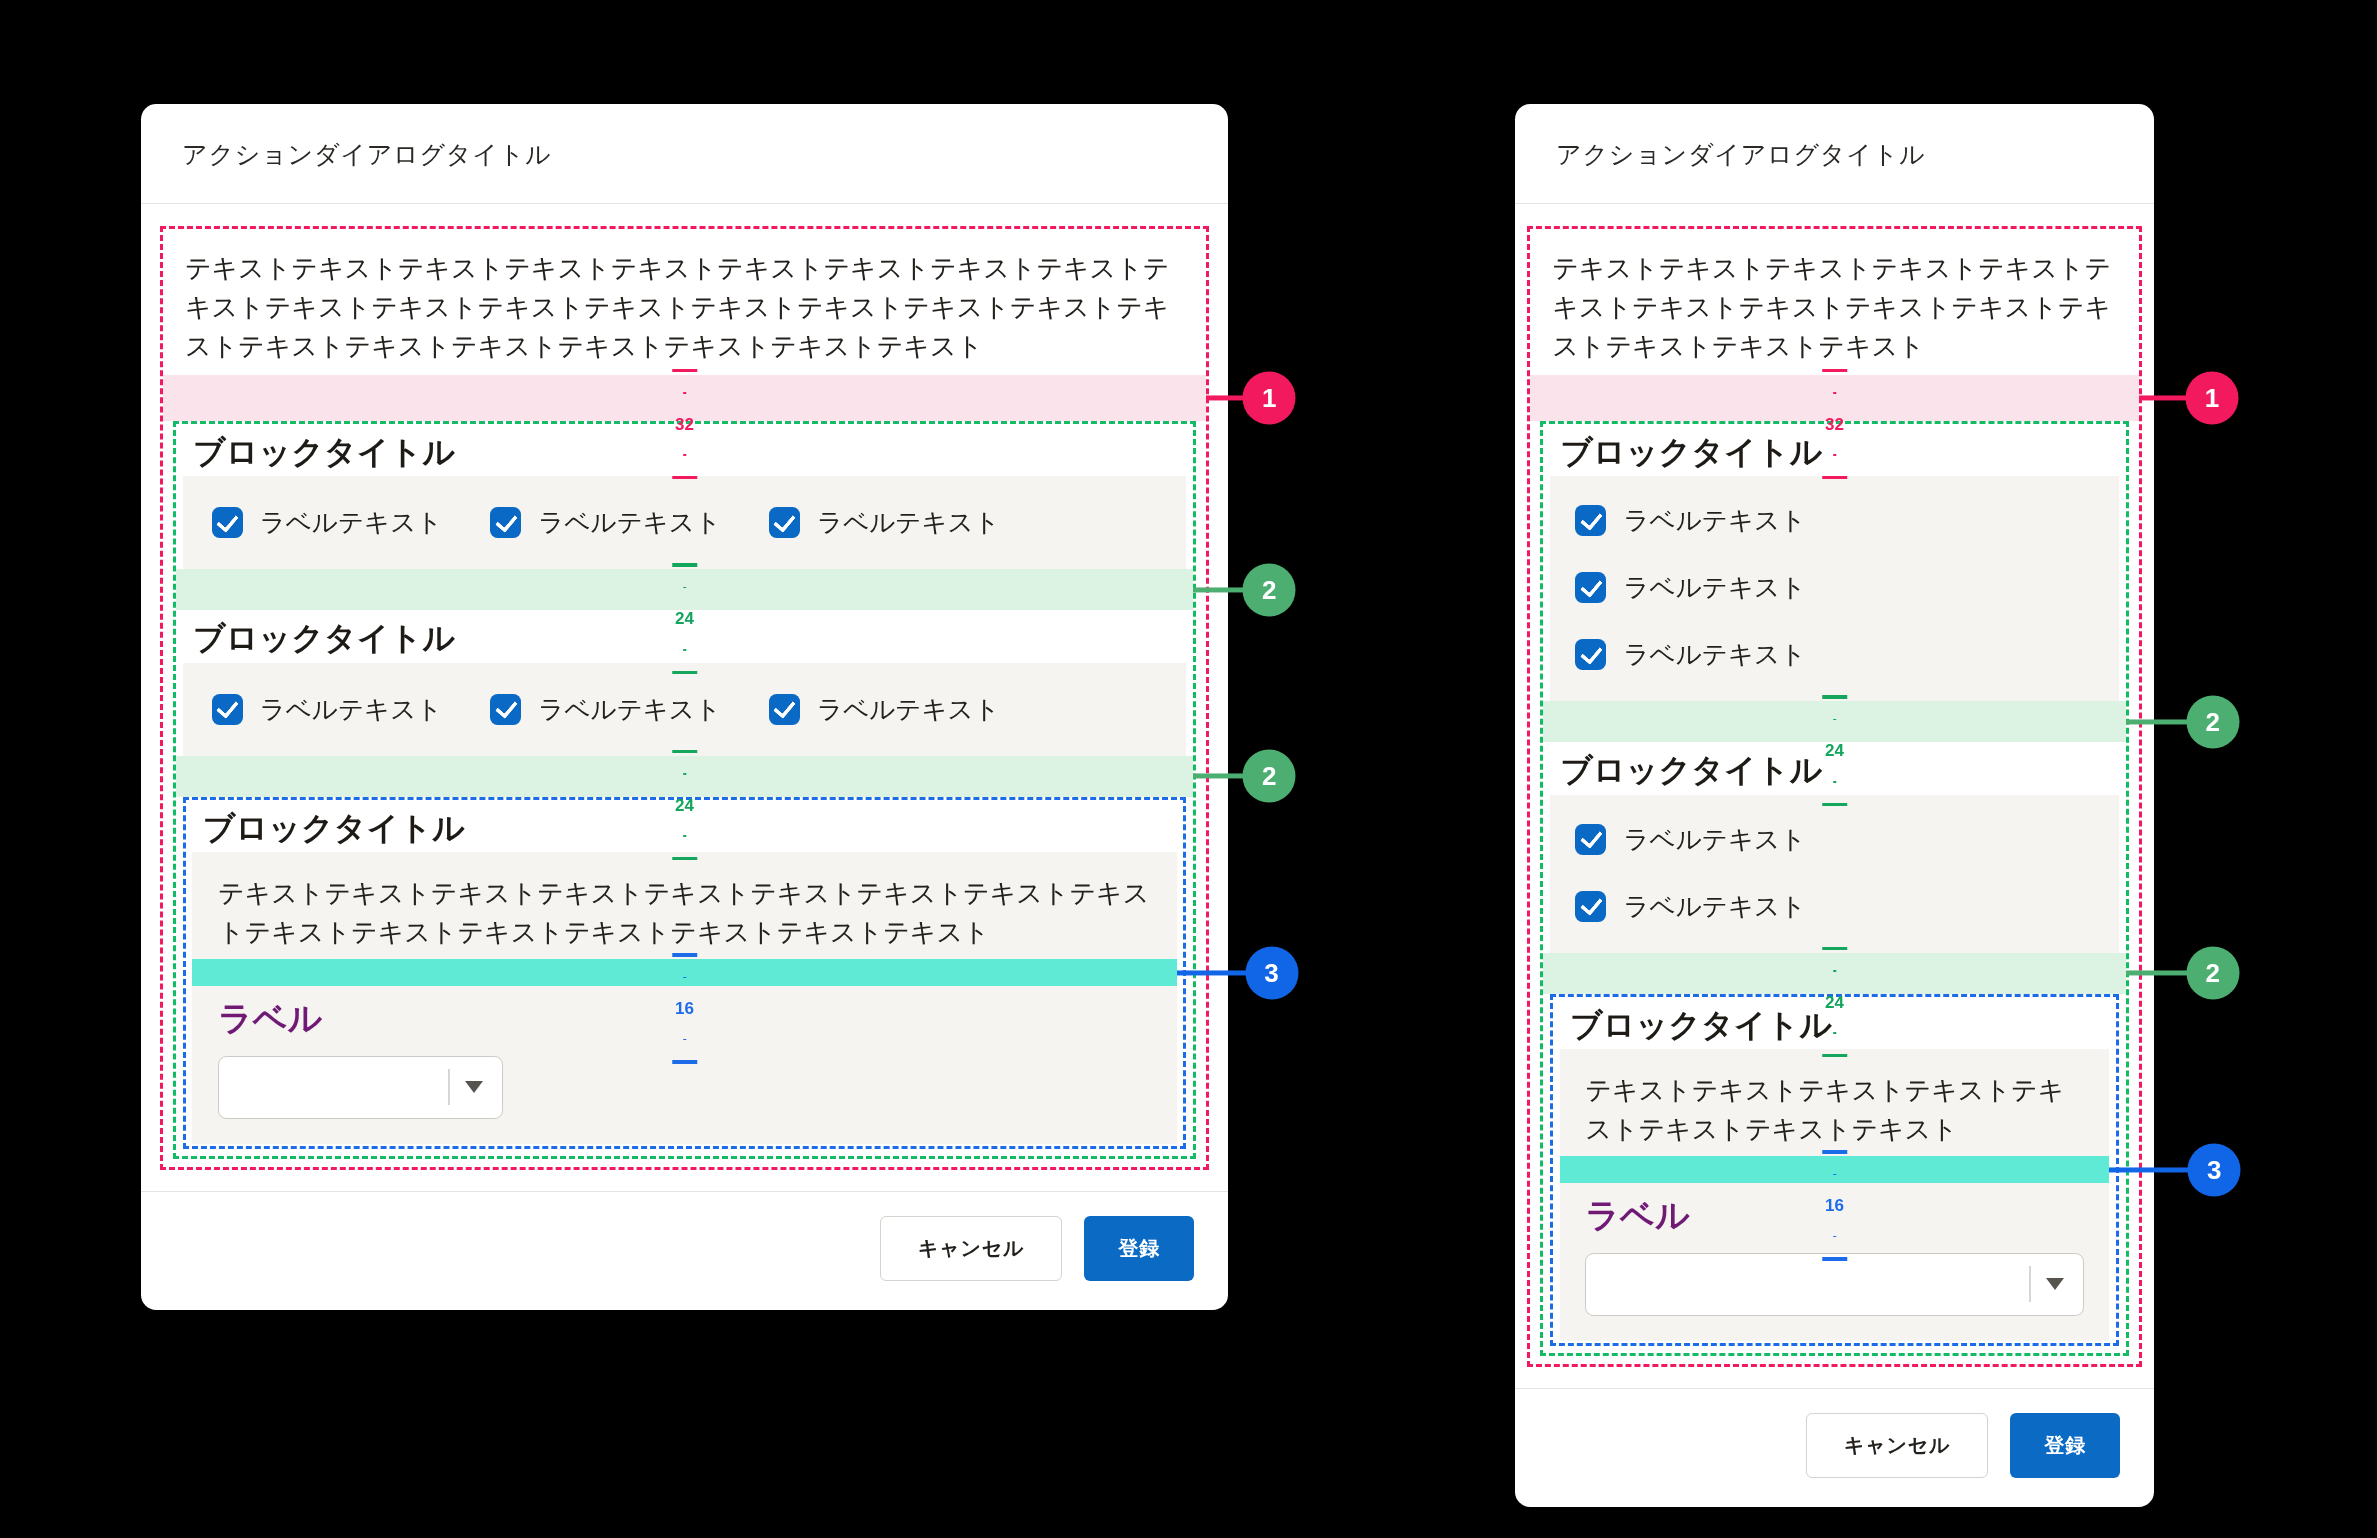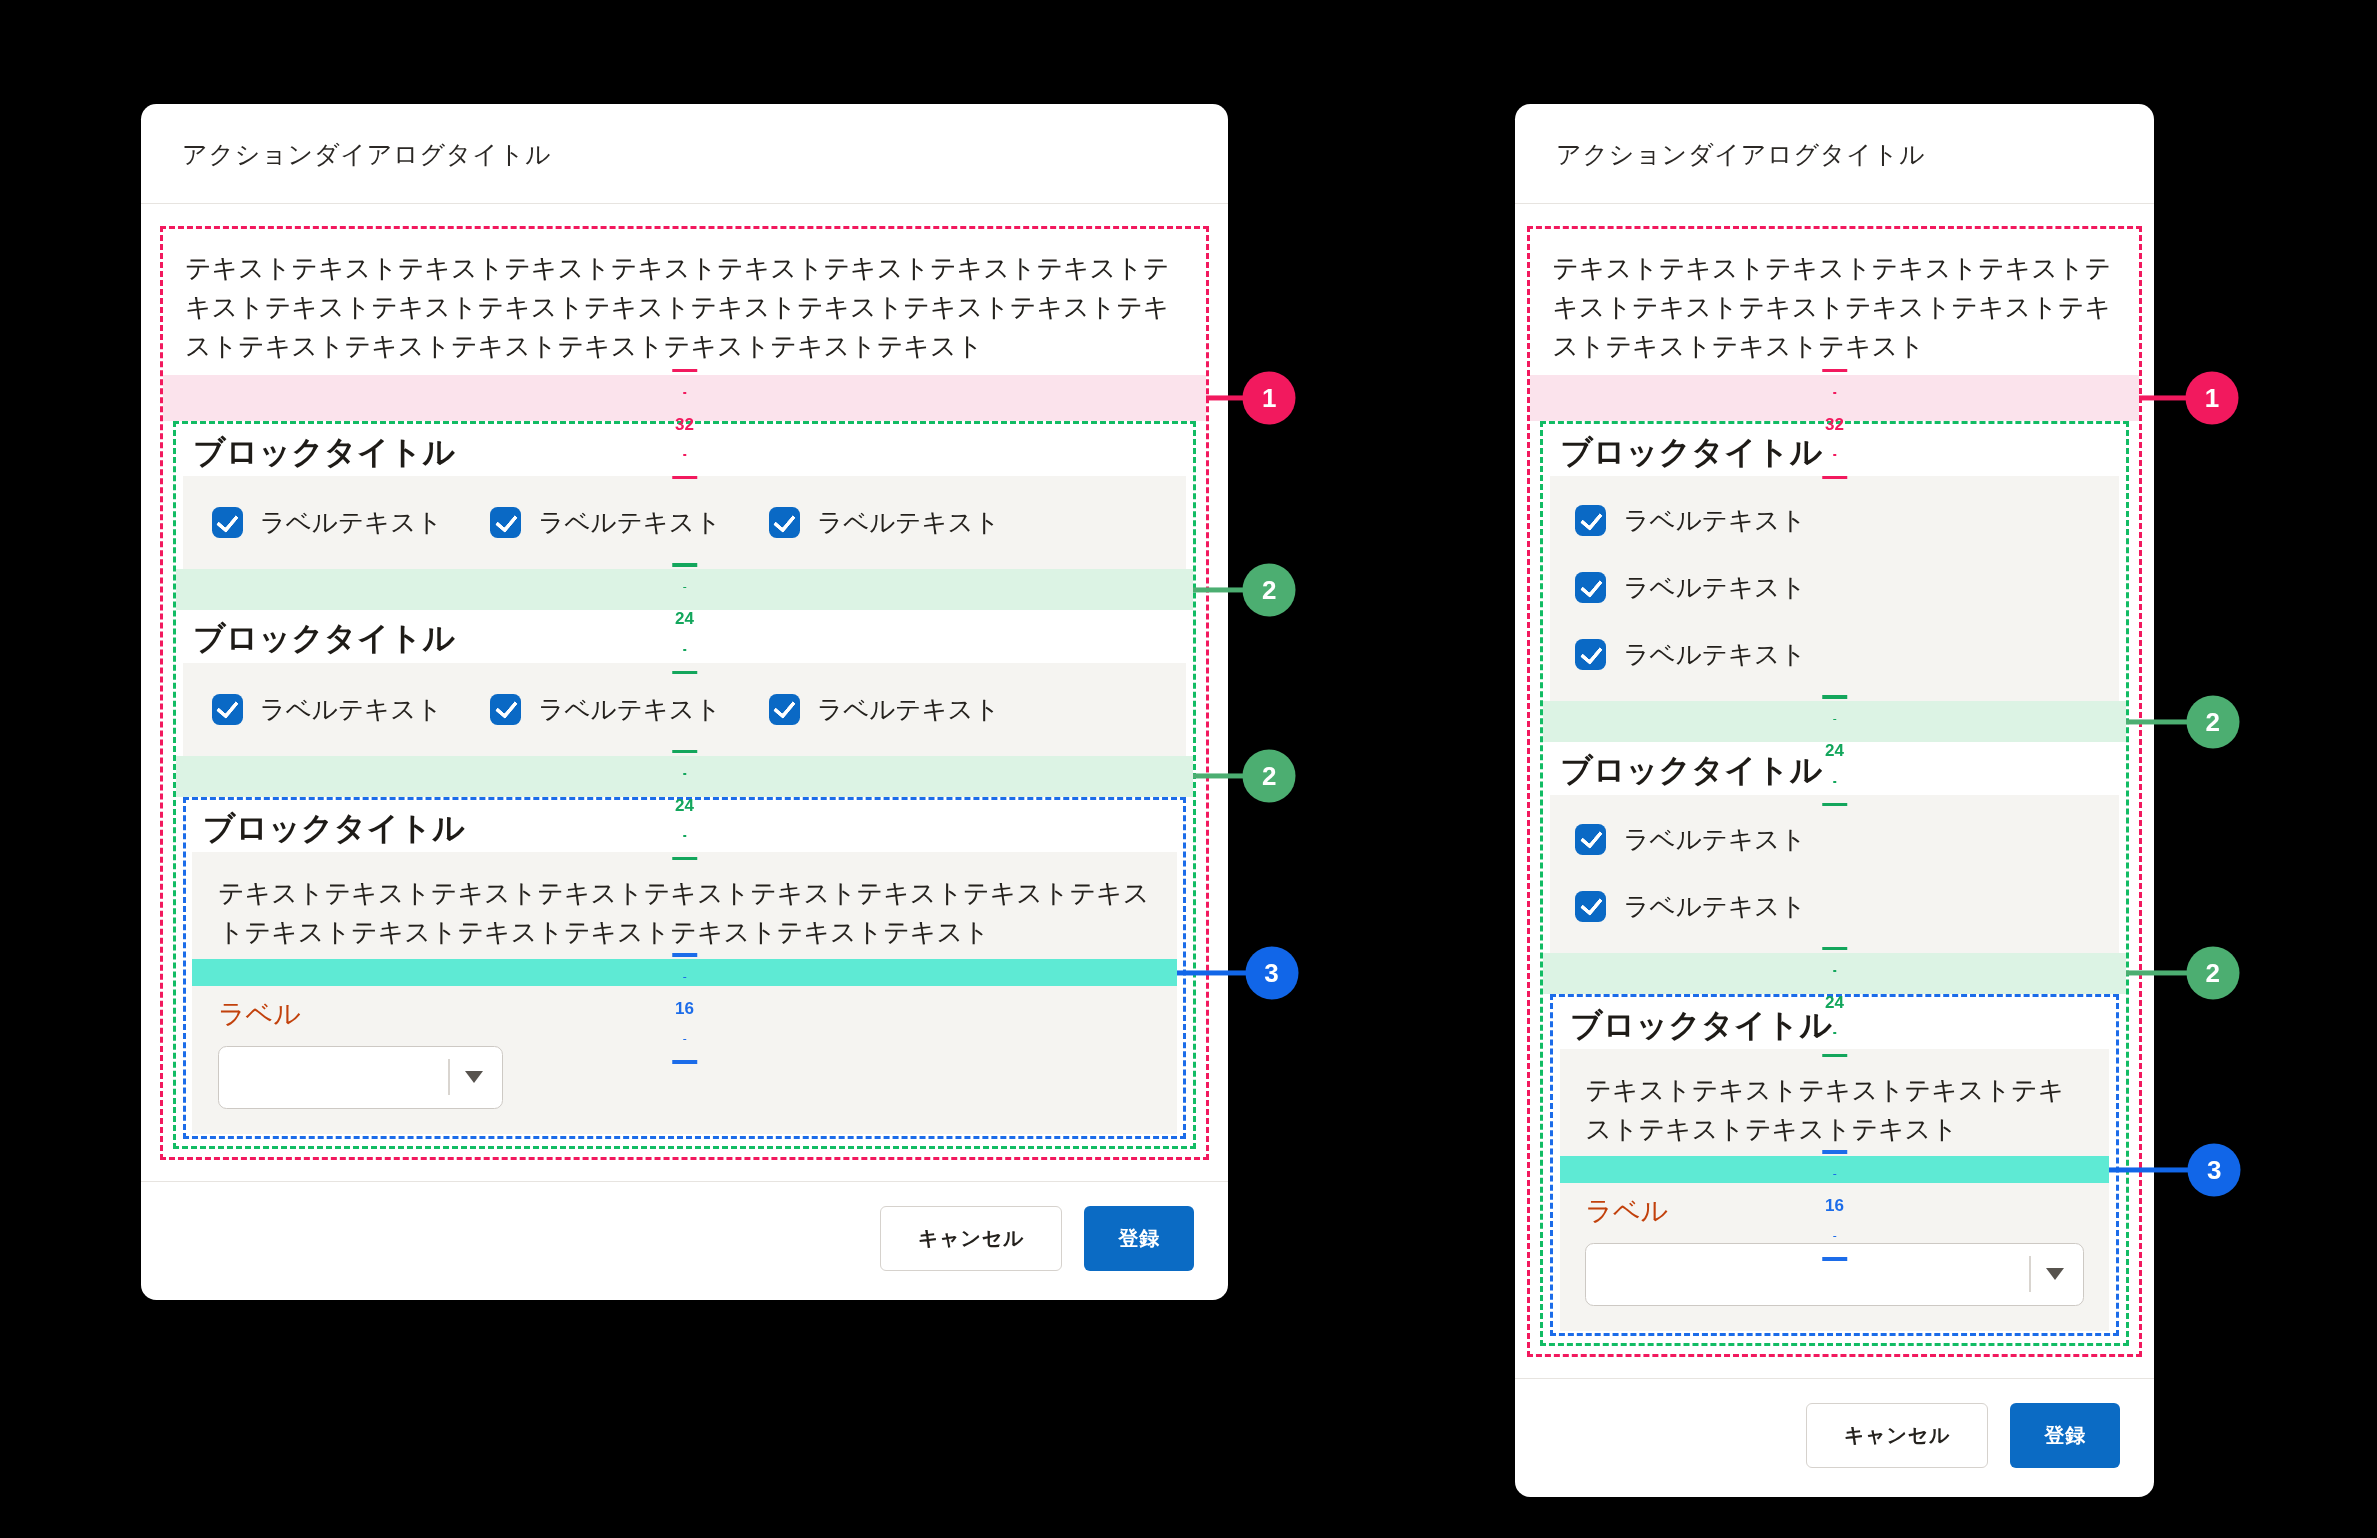--- a/index.html
+++ b/index.html
@@ -68,21 +68,21 @@
   .check-item { display:flex; align-items:center; gap:17px; font-size:25.5px; color:#24211D; }
   .checkbox {
     width:31px; height:31px; border-radius:7.6px; background:#0A69C5; position:relative; flex:none;
   }
   .checkbox::after {
     content:""; position:absolute; left:9.3px; top:3.4px; width:8.5px; height:16px;
     border:solid #fff; border-width:0 4.2px 4.2px 0; border-radius:1.7px; transform:rotate(40deg);
   }
 
   .panel-field .field-text { font-size:26px; line-height:39px; color:#24211D; }
-  .field-label { font-size:27px; font-weight:normal; color:#c2410c; margin:10.2px 0 13.6px; }
+  .field-label { font-size:34px; font-weight:bold; color:#701a75; margin:10.2px 0 13.6px; }
 
   .select {
     height:63px; background:#fff; border:1.7px solid #CDC9C4; border-radius:8.5px;
     display:flex; align-items:center; justify-content:flex-end;
   }
   .select-desktop { width:285px; }
   .select-mobile  { width:100%; }
   .select .sel-divider { width:1.7px; height:36px; background:#D9D5D0; margin-right:15.3px; }
   .select .arrow {
     width:0; height:0; border-left:9.3px solid transparent; border-right:9.3px solid transparent;

